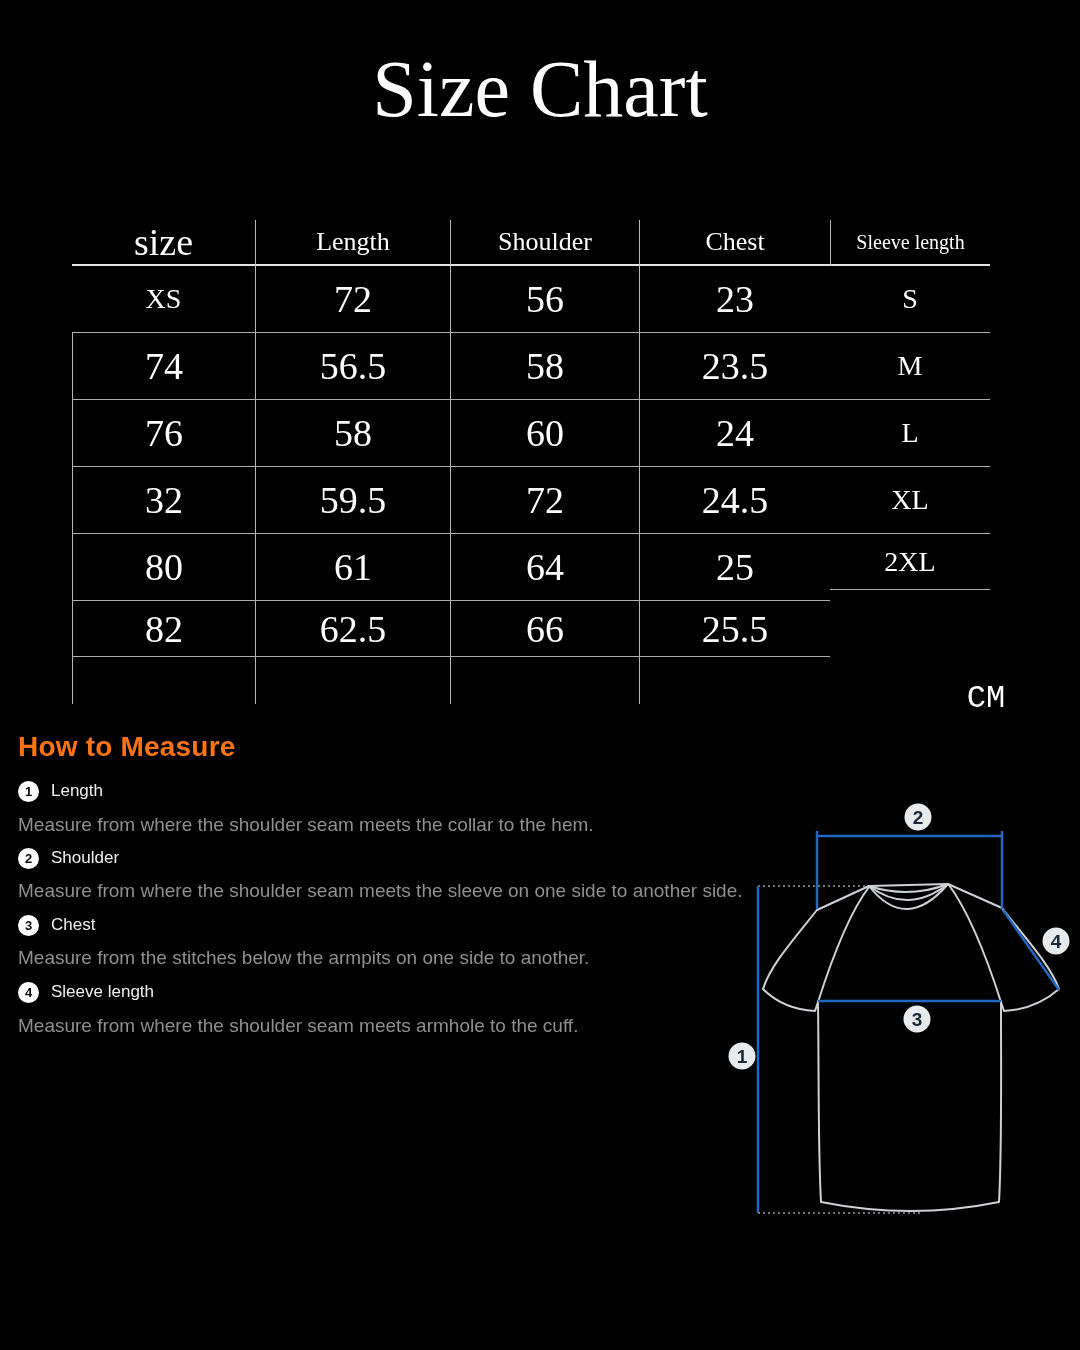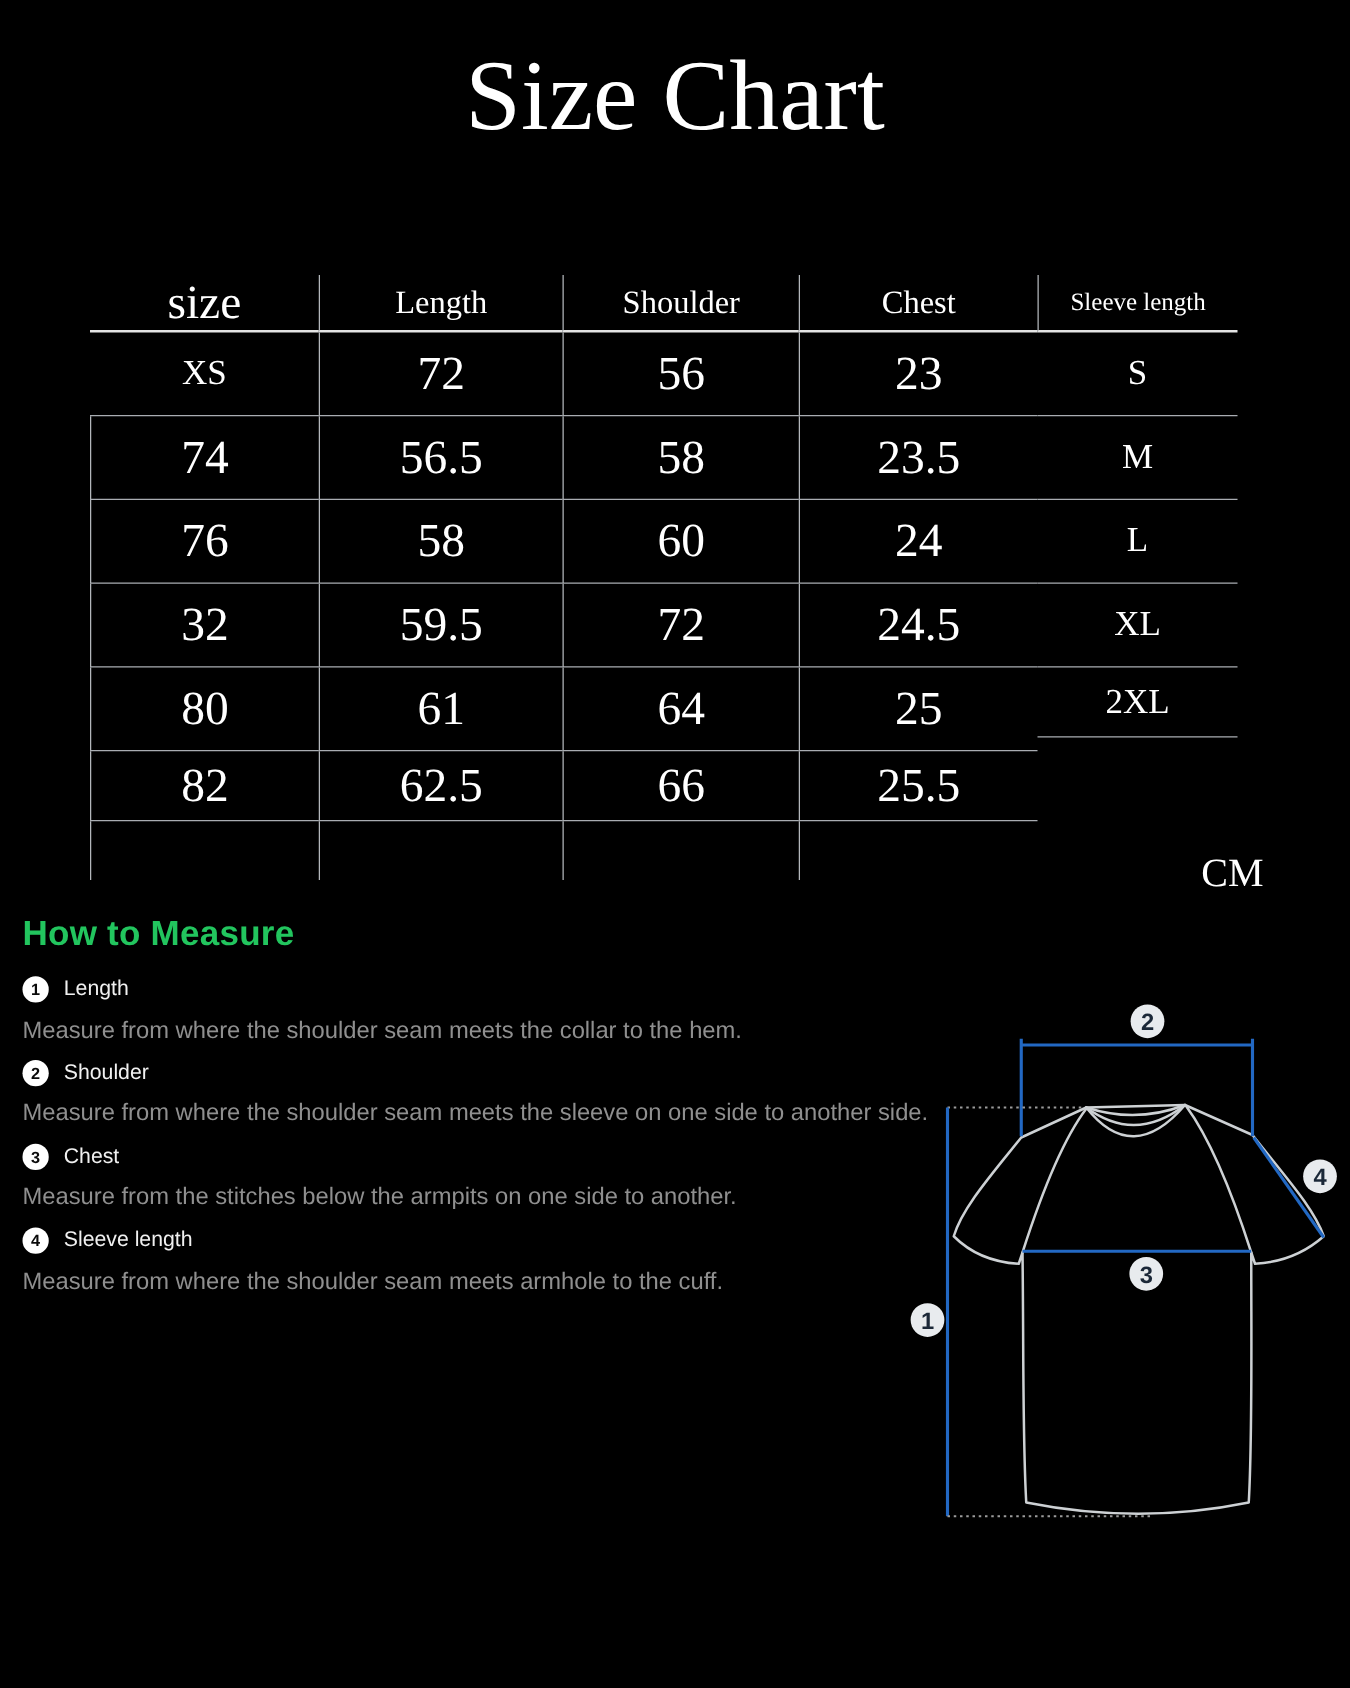--- a/index.html
+++ b/index.html
@@ -1,45 +1,45 @@
 <!DOCTYPE html>
 <html><head>
 <meta charset="utf-8">
 <style>
   html,body{margin:0;padding:0;background:#000;}
   body{position:relative;width:1080px;height:1350px;overflow:hidden;
        font-family:"Liberation Sans", sans-serif;color:#fff;}
 
   
-  .page-title{position:absolute;top:32px;left:0;width:1080px;text-align:center;
+  .page-title{position:absolute;top:44px;left:0;width:1080px;text-align:center;
     font-family:"Liberation Serif","DejaVu Serif",serif;font-size:80px;font-weight:400;
     color:#fff;margin:0;}
 
   
   .size-table{position:absolute;left:72px;top:185px;width:918px;
     display:grid;grid-template-columns:183px 195px 189px 191px 160px;
     font-family:"Liberation Serif","DejaVu Serif",serif;}
   .cell{display:flex;align-items:center;justify-content:center;color:#fff;}
   .vl{border-left:1.5px solid #b3b7bb;}
   .hdr{height:44px;border-bottom:2px solid #e4e4e4;font-size:26px;margin-top:35px;}
   .hdr.size-h{font-size:38px;}
   .hdr.sleeve-h{font-size:20px;}
   .drow{height:66px;border-bottom:1.5px solid #a9adb2;}
   .drow.short{height:55px;}
   .size-cell{font-size:28px;}
   .num-cell{font-size:38px;}
   .ext{height:47px;}
 
   
   .unit-label{position:absolute;left:946px;top:680px;width:80px;text-align:center;
-    font-family:Liberation Serif, serif;font-size:32px;color:#fff;}
+    font-family:Liberation Mono, monospace;font-size:32px;color:#fff;}
 
   
   .howto-heading{position:absolute;left:18px;top:731px;margin:0;
-    font-size:28px;font-weight:700;color:#22c55e;letter-spacing:.2px;}
+    font-size:28px;font-weight:700;color:#f97316;letter-spacing:.2px;}
   .m-item{position:absolute;left:18px;display:flex;align-items:center;gap:12px;height:22px;}
   .m-item.i1{top:780px;}.m-item.i2{top:847px;}.m-item.i3{top:914px;}.m-item.i4{top:981px;}
   .badge{width:21px;height:21px;border-radius:50%;background:#fff;color:#0a0a0a;
     display:flex;align-items:center;justify-content:center;
     font-size:13px;font-weight:700;flex:0 0 21px;}
   .m-label{font-size:17px;color:#f0f0f0;font-weight:400;}
   .m-desc{position:absolute;left:18px;font-size:19px;color:#8f8f8f;height:20px;
     display:flex;align-items:center;}
   .m-desc.d1{top:815px;}.m-desc.d2{top:881px;}.m-desc.d3{top:948px;}.m-desc.d4{top:1016px;}
 

